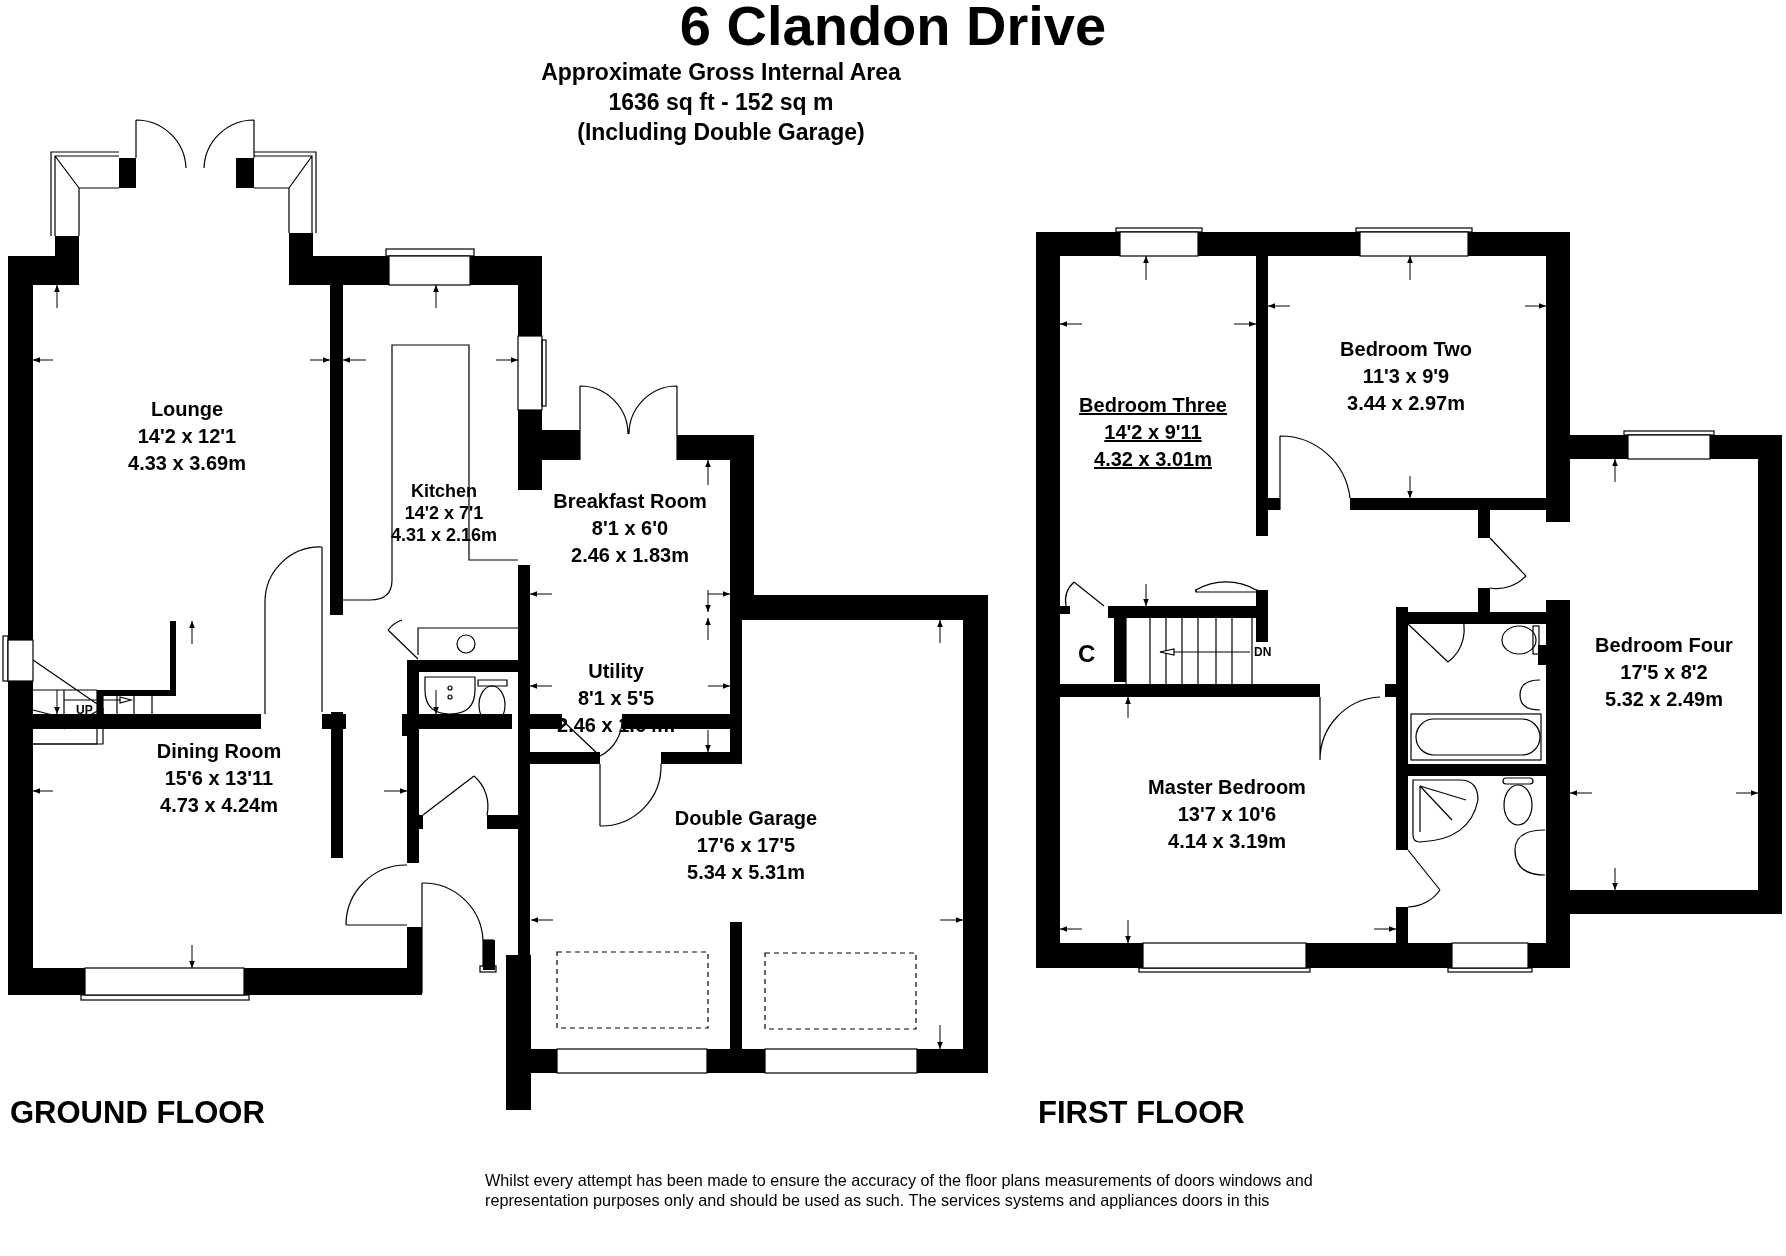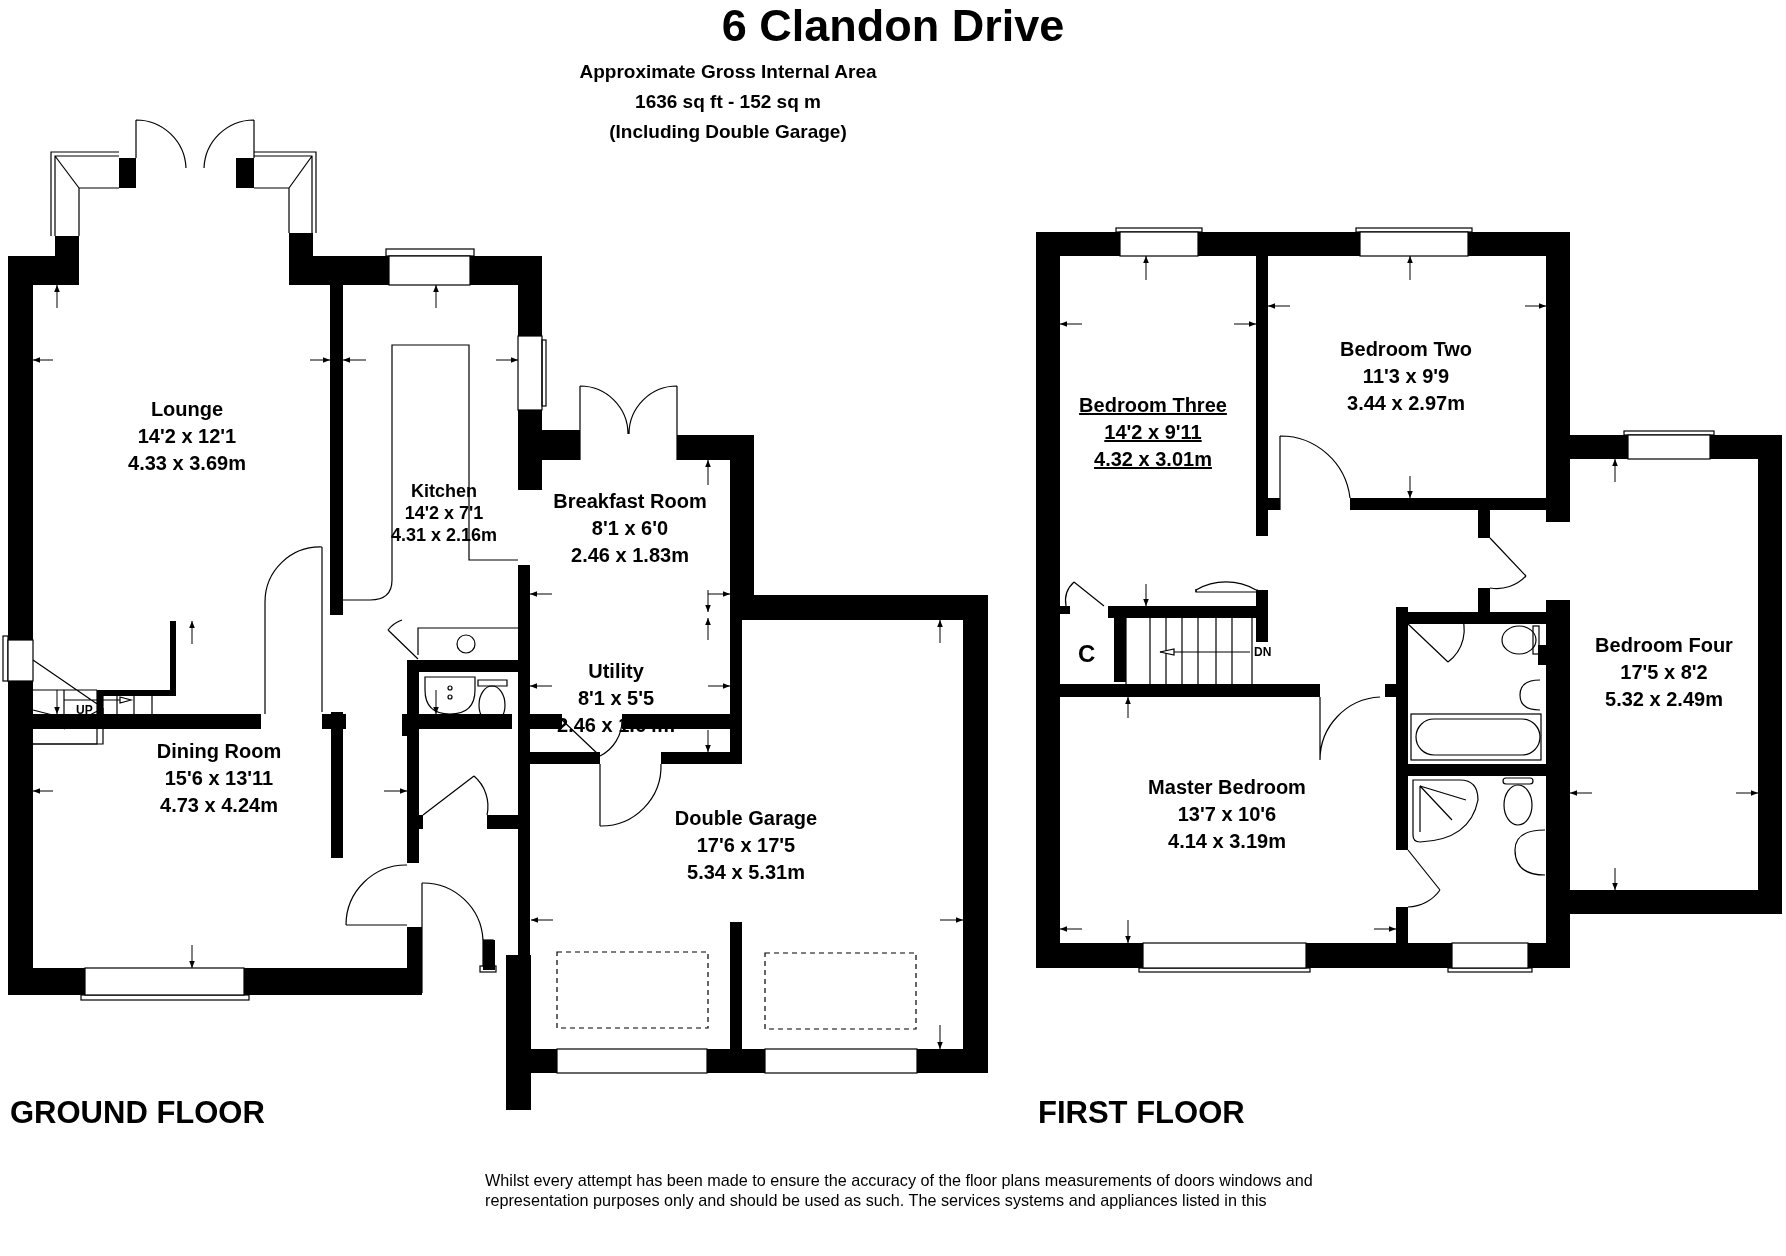--- a/index.html
+++ b/index.html
@@ -1,20 +1,20 @@
 <!DOCTYPE html>
 <html><head>
 <meta charset="utf-8">
 <style>
   html, body { margin: 0; padding: 0; background: #ffffff; }
   body { width: 1786px; height: 1256px; position: relative; overflow: hidden;
          font-family: "Liberation Sans", sans-serif; color: #000; }
   .abs { position: absolute; }
-  #title { left: 0; width: 1786px; top: 2px; text-align: center; font-weight: bold; font-size: 45px; line-height: 48px; }
-  .sub { left: 8px; width: 1440px; text-align: center; font-weight: bold; font-size: 19px; line-height: 28px; }
+  #title { left: 0; width: 1786px; top: 2px; text-align: center; font-weight: bold; font-size: 56px; line-height: 48px; }
+  .sub { left: 1px; width: 1440px; text-align: center; font-weight: bold; font-size: 23px; line-height: 28px; }
   .floor-label { font-weight: bold; font-size: 31px; line-height: 34px; }
   #disclaimer { left: 474px; top: 1170px; width: 880px; font-size: 16.2px; line-height: 20px; }
   #disclaimer div { white-space: nowrap; margin-left: 11px; }
   svg.plan { position: absolute; left: 0; top: 0; }
   .room-label { position: absolute; text-align: center; font-weight: bold; font-size: 20px; line-height: 27px; white-space: nowrap; transform: translateX(-50%); }
   .room-label.small { font-size: 18px; line-height: 22px; }
   .room-label .nm { display: block; }
   .room-label .dim { display: block; }
   .tiny { position: absolute; font-weight: bold; font-size: 12px; margin-left: 22px; }
   .cupboard { position: absolute; font-weight: bold; font-size: 24px; }
@@ -345,14 +345,14 @@
   <span class="dim">4.14 x 3.19m</span>
 </div>
 <div class="tiny" style="left:1232px; top:645px;">DN</div>
 <div class="cupboard" style="left:1078px; top:640px;">C</div>
 
 <div class="abs floor-label" style="left:10px; top:1096px;">GROUND FLOOR</div>
 <div class="abs floor-label" style="left:1038px; top:1096px;">FIRST FLOOR</div>
 
 <div id="disclaimer" class="abs">
   <div>Whilst every attempt has been made to ensure the accuracy of the floor plans measurements of doors windows and</div>
-  <div>representation purposes only and should be used as such. The services systems and appliances listed in this</div>
+  <div>representation purposes only and should be used as such. The services systems and appliances doors in this</div>
 </div>
 
 </body></html>

